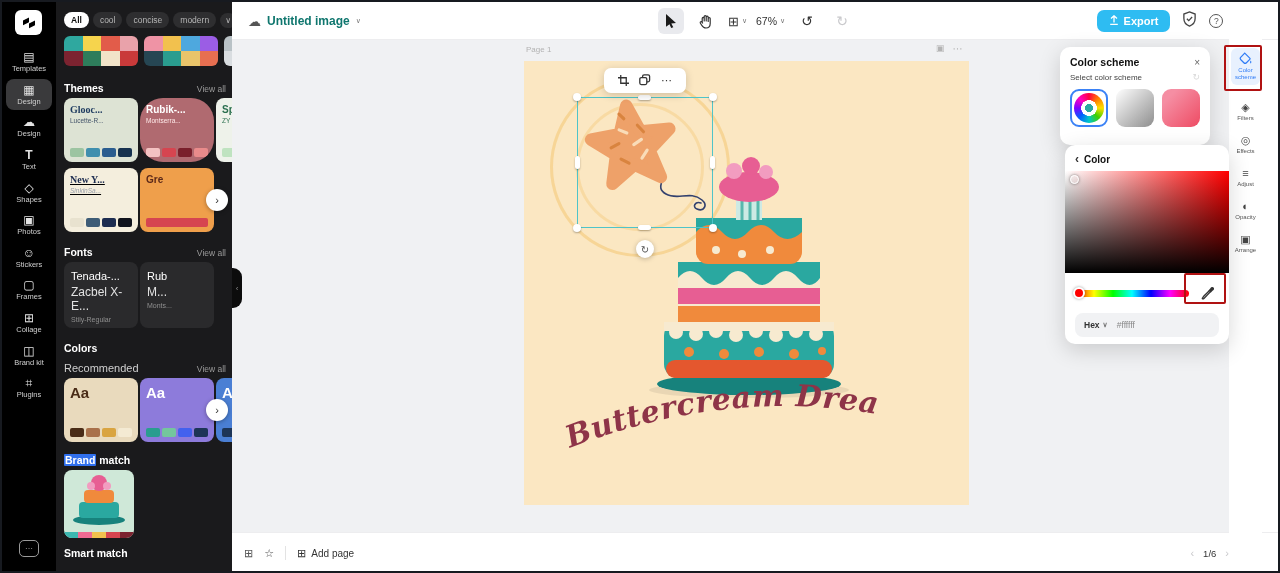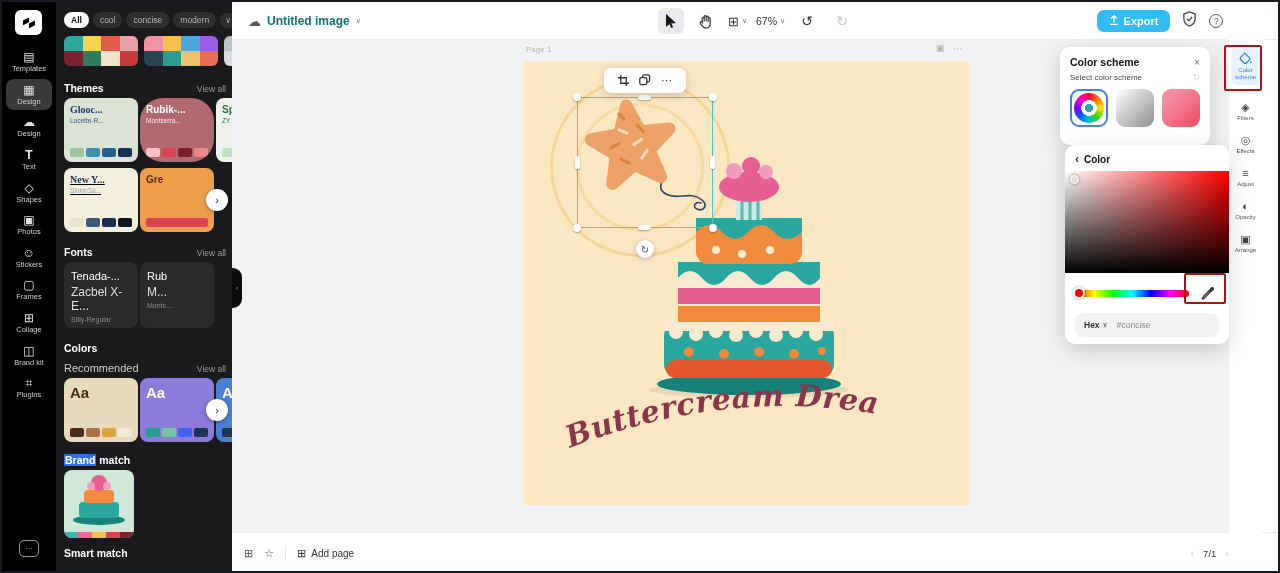--- a/index.html
+++ b/index.html
@@ -566,21 +566,21 @@
           <path d="M9.2 2.4 c1 -1.6 2.6 -1.9 3.4 -1 c0.9 0.9 0.6 2.4 -1 3.4 L9.7 6.7 7.4 4.4 Z" fill="#333"></path>
           <path d="M8 5 L2.7 10.3 c-0.5 0.5 -0.6 1.2 -1.2 1.6 c-0.4 0.3 -0.3 0.9 0.2 1 c0.5 0.1 1 -0.2 1.5 -0.7 L9.1 6.1" fill="none" stroke="#333" stroke-width="1.3" stroke-linecap="round"></path>
         </svg>
       </button>
     </div>
     <div class="hexRow">
       <span class="hexLabel">
           <span>Hex</span>
           <span class="chev">∨</span>
         </span>
-      <span class="hexVal">#concise</span>
+      <span class="hexVal">#ffffff</span>
     </div>
   </div>
 
   <div id="toolsRail">
     <div class="rrItem rrActive" style="top:46px">
       <svg class="rrIc" width="13" height="13" viewBox="0 0 14 14">
         <path d="M6.2 1.2 L11.6 6.6 a1 1 0 0 1 0 1.4 L8 11.6 a2 2 0 0 1 -2.8 0 L2 8.4 a2 2 0 0 1 0 -2.8 Z" fill="none" stroke="#2f7cf6" stroke-width="1.3"></path>
         <path d="M12.6 9.2 c0.9 1.1 0.9 2.6 0 3.3 c-0.9 -0.7 -0.9 -2.2 0 -3.3 Z" fill="#2f7cf6"></path>
       </svg>
       <span class="rrLb">Color scheme</span>
@@ -612,21 +612,21 @@
       <span class="bbIcon">⊞</span>
       <span class="bbIcon">☆</span>
       <span class="bbSep"></span>
       <span class="addPage">
         <span style="font-size:11px">⊞</span>
         <span>Add page</span>
       </span>
     </div>
     <div class="bbRight">
       <span class="bbNav">‹</span>
-      <span class="bbPage">7/1</span>
+      <span class="bbPage">1/6</span>
       <span class="bbNav">›</span>
       <span class="bbSep"></span>
       <span class="lockIcon">
           <i></i>
         </span>
     </div>
   </div>
 
   <div class="annoBox" style="left:1222px;top:43px;width:38px;height:46px"></div>
   <div class="annoBox" style="left:1182px;top:271px;width:42px;height:31px"></div>

